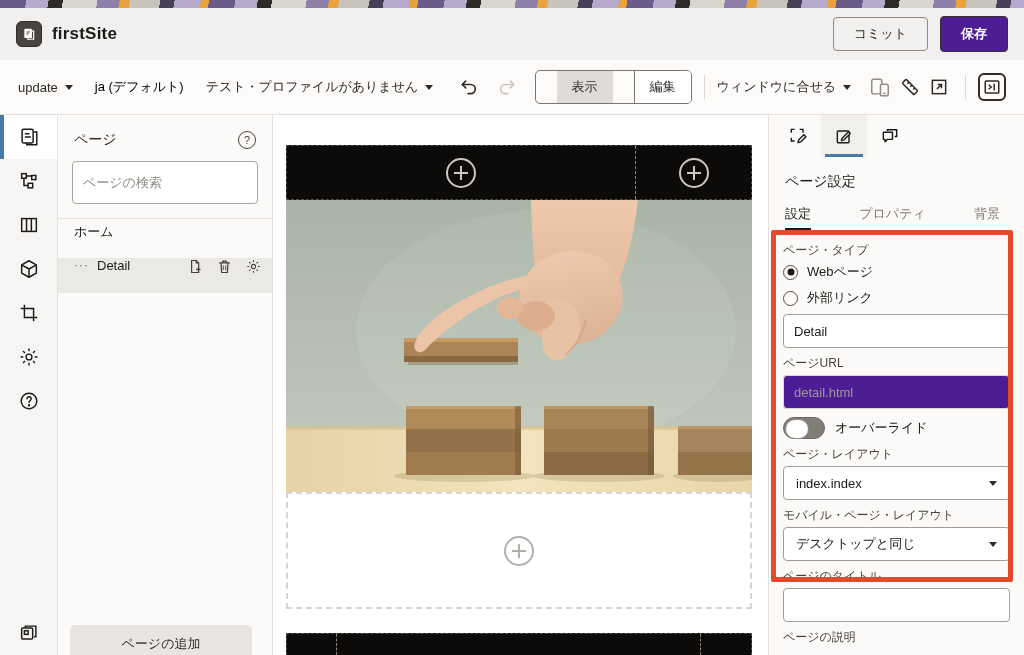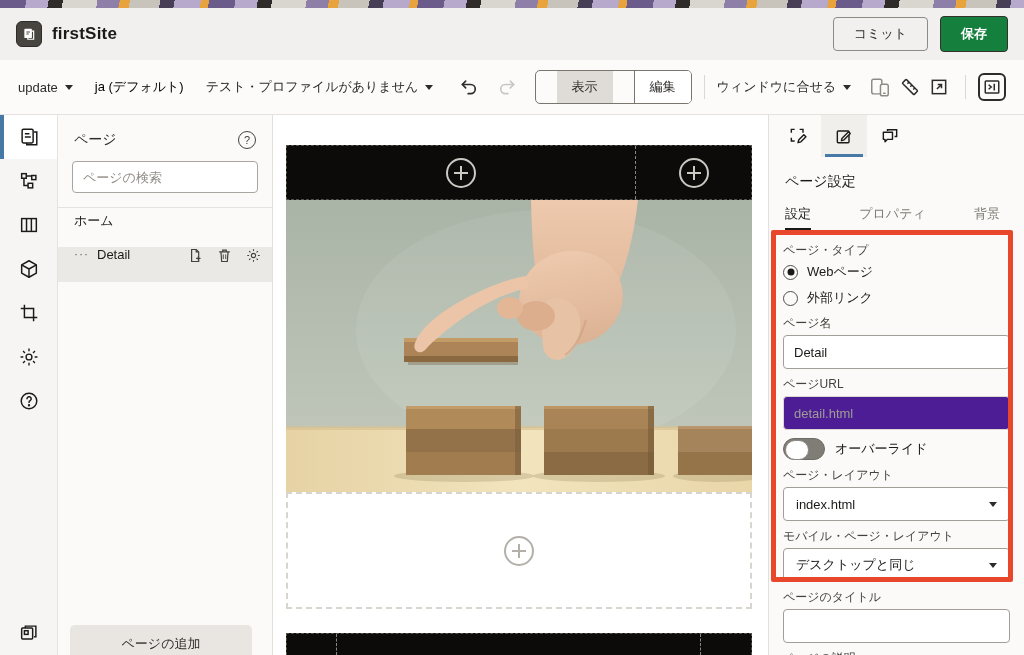--- a/index.html
+++ b/index.html
@@ -18,21 +18,21 @@
   .app-header { height:52px; flex:0 0 52px; background:#f2f0ee; display:flex;
     align-items:center; padding:0 16px; }
   .logo-box { width:26px; height:26px; background:#48443f; border:1px solid #2e2b28;
     border-radius:6px; display:flex; align-items:center; justify-content:center; margin-right:10px; }
   .site-title { font-size:17px; font-weight:bold; letter-spacing:.2px; }
   .header-spacer { flex:1; }
   .btn-outline { font-size:13px; padding:7px 20px; border:1px solid #8e8a84;
     border-radius:4px; background:transparent; color:#2e2b28; margin-right:12px; cursor:pointer;
     font-family:inherit; }
   .btn-dark { font-size:13px; font-weight:bold; padding:8px 20px; border:1px solid #34302c;
-    border-radius:4px; background:#15803d; color:#fff; cursor:pointer; font-family:inherit; }
+    border-radius:4px; background:#4c1d95; color:#fff; cursor:pointer; font-family:inherit; }
 
   
   .toolbar { height:55px; flex:0 0 55px; background:#fcfbfa; border-bottom:1px solid #e5e2dd;
     display:flex; align-items:center; padding:0 18px; font-size:13px; }
   .tb-item { display:flex; align-items:center; gap:7px; margin-right:22px; color:#2e2b28; cursor:pointer;justify-content:flex-end; }
   .caret-down { width:0; height:0; border-left:4px solid transparent; border-right:4px solid transparent;
     border-top:5px solid #2e2b28; display:inline-block; }
   .tb-static { margin-right:22px; color:#000000; }
   .icon-btn { background:none; border:none; padding:4px; display:flex; align-items:center;
     justify-content:center; cursor:pointer; }
@@ -58,21 +58,21 @@
     align-items:center; justify-content:center; cursor:pointer; }
 
   
   .pages-panel { width:215px; flex:0 0 215px; background:#fbfaf8; border-right:1px solid #e3e0db;
     position:relative; overflow:hidden; }
   .pp-head { display:flex; align-items:center; justify-content:space-between; padding:16px 16px 0 16px;gap:17px; }
   .pp-title { font-size:14px; color:#2e2b28; }
   .help-circle { width:18px; height:18px; border:1.5px solid #45423d; border-radius:50%;
     display:flex; align-items:center; justify-content:center; font-size:11px; color:#45423d; }
   .pp-search { margin:12px 14px 0 14px; }
-  .pp-search input { width:100%; height:32px; border:1px solid #aaa59e; border-radius:4px;
+  .pp-search input { width:100%; height:43px; border:1px solid #aaa59e; border-radius:4px;
     background:#fff; padding:0 10px; font-size:13px; font-family:inherit; color:#1b1a18; }
   .pp-search input::placeholder { color:#8e8a84; }
   .pp-divider { border-top:1px solid #e6e3de; margin-top:14px; }
   .pp-row { height:35px; display:flex; align-items:flex-start; padding:0 10px 0 16px; font-size:13px;
     color:#1b1a18; cursor:pointer; }
   .pp-row.selected { background:#ebe9e5; }
   .pp-prefix { color:#6b6762; letter-spacing:1px; margin-right:8px; font-size:12px; }
   .pp-row-spacer { flex:1; }
   .pp-row-icons { display:flex; align-items:center; gap:12px; }
   .add-page-btn { position:absolute; left:12px; right:20px; bottom:-8px; height:38px;
@@ -438,34 +438,33 @@
         <div class="f-label first">ページ・タイプ</div>
         <div class="radio-row">
           <span class="radio-dot" data-checked="true"></span>
           <span>Webページ</span>
         </div>
         <div class="radio-row">
           <span class="radio-dot" data-checked="false"></span>
           <span>外部リンク</span>
         </div>
 
-        <div class="f-label">ページ名</div>
         <input class="f-input" type="text" value="Detail" style="">
 
         <div class="f-label">ページURL</div>
         <input class="f-input muted" type="text" placeholder="detail.html" style="">
 
         <div class="toggle-row">
           <span class="toggle"></span>
           <span>オーバーライド</span>
         </div>
 
         <div class="f-label">ページ・レイアウト</div>
         <div class="f-select">
-          <span>index.html</span>
+          <span>index.index</span>
           <span class="caret-down"></span>
         </div>
 
         <div class="f-label">モバイル・ページ・レイアウト</div>
         <div class="f-select">
           <span>デスクトップと同じ</span>
           <span class="caret-down"></span>
         </div>
 
         <div class="f-label">ページのタイトル</div>

